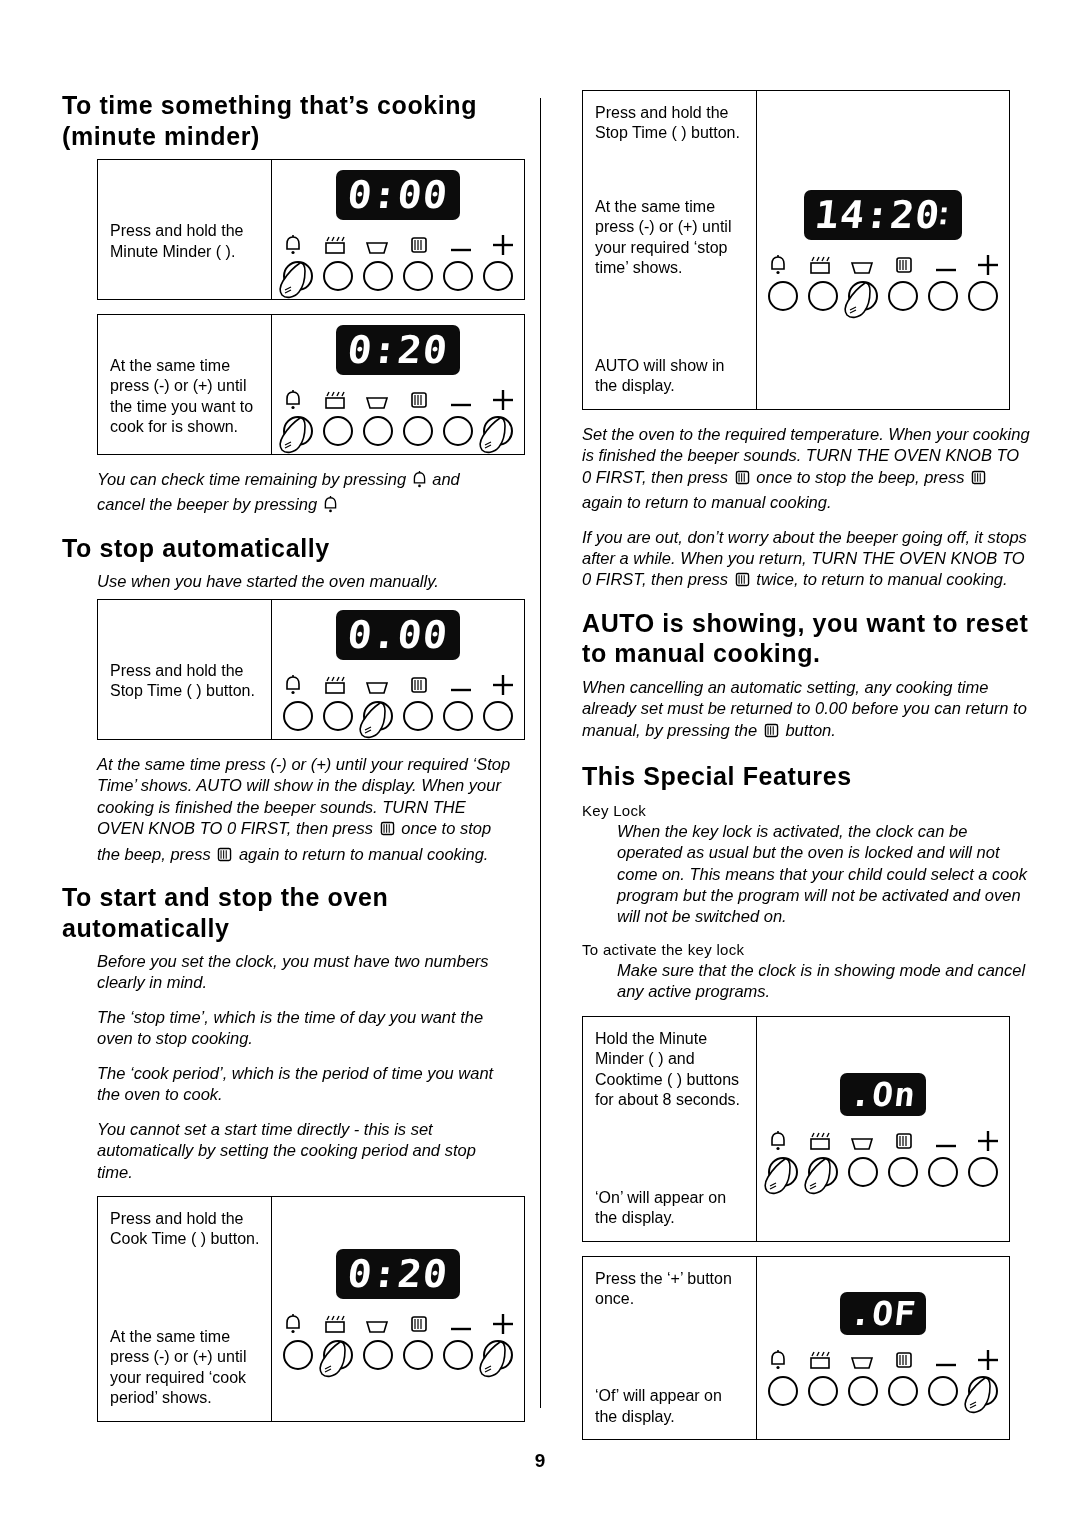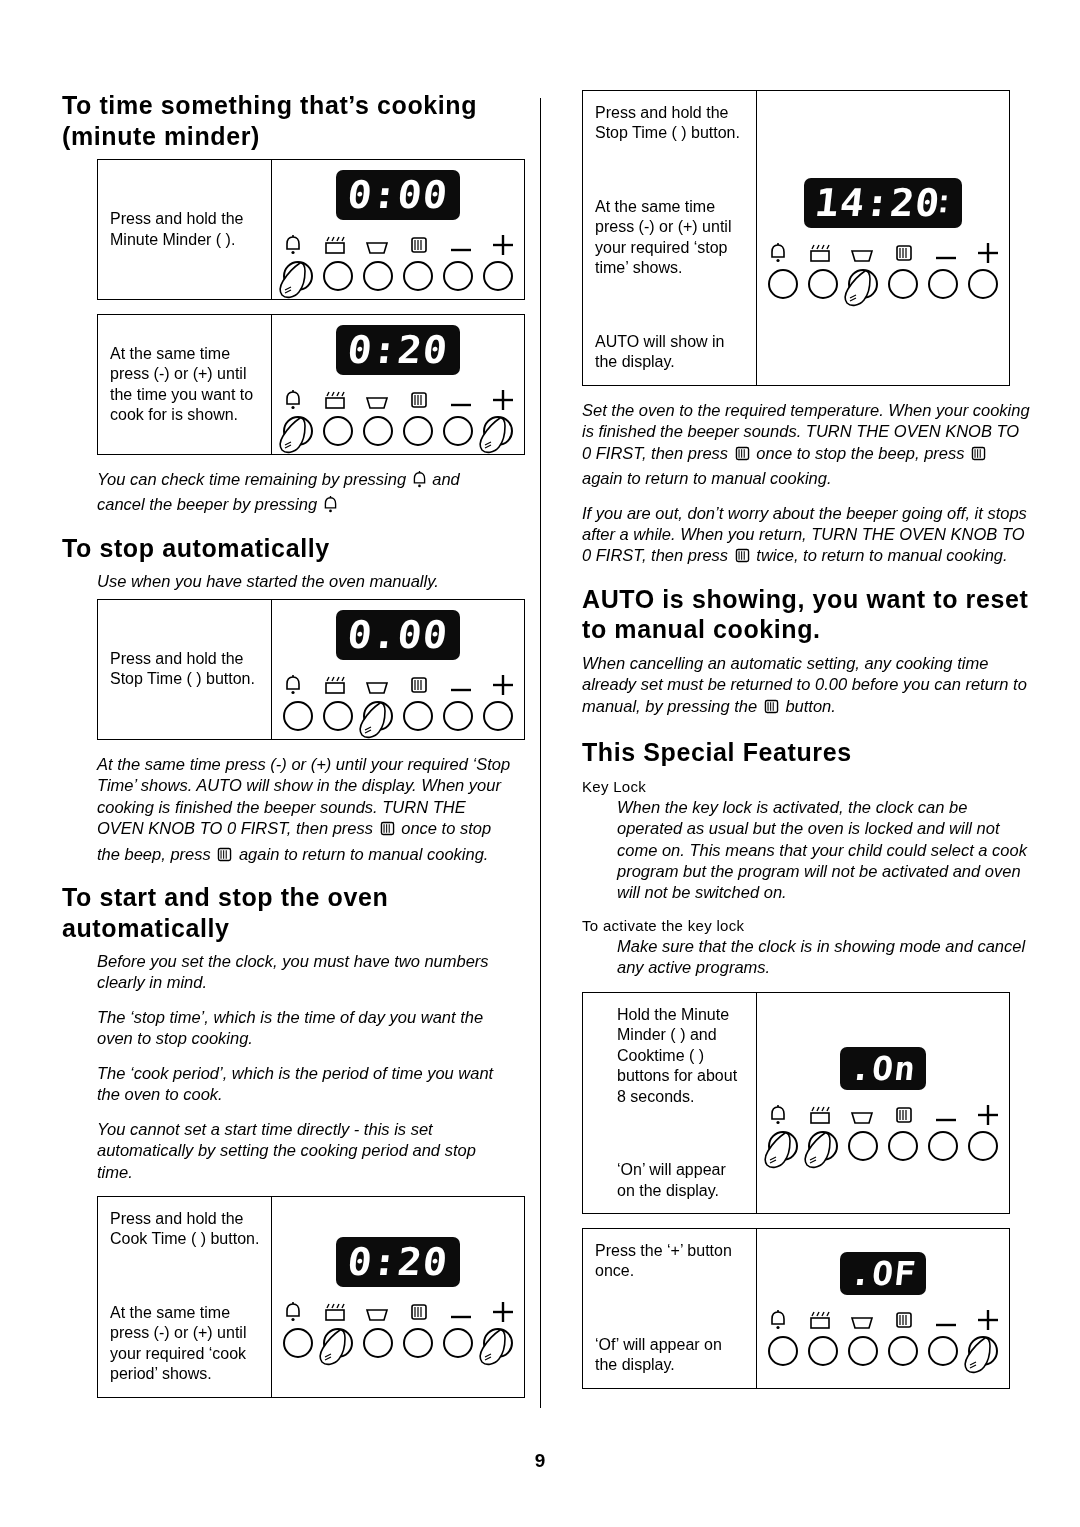--- a/index.html
+++ b/index.html
@@ -74,21 +74,21 @@
     border-right: 1.6px solid #000;
     padding: 12px 10px 12px 12px;
     font-size: 16px;
     line-height: 1.28;
     display: flex;
     flex-direction: column;
     justify-content: center;
     gap: 43px;
   }
   .fig .caption p { margin: 0 0 10px 0; }
-  .fig .caption p:last-child { margin-bottom: 0; }
+  .fig .caption p:last-child { margin-bottom: 0; margin-top: 24px; }
 
   .fig .panel {
     flex: 1;
     padding: 10px 8px 8px 8px;
     box-sizing: border-box;
     display: flex;
     flex-direction: column;
     align-items: center;
     justify-content: center;
   }
@@ -621,21 +621,21 @@
     </p>
 
     <h1 class="section" style="margin-top:16px;">This Special Features</h1>
 
     <h2 class="sub">Key Lock</h2>
     <p class="body indent">When the key lock is activated, the clock can be operated as usual but the oven is locked and will not come on. This means that your child could select a cook program but the program will not be activated and oven will not be switched on.</p>
 
     <h2 class="sub">To activate the key lock</h2>
     <p class="body indent">Make sure that the clock is in showing mode and cancel any active programs.</p>
 
-    <div class="fig" style="margin-left:0;padding-left:22px;">
+    <div class="fig" style="margin-left:0;">
       <div class="caption">
         <p>Hold the Minute Minder (   ) and Cooktime (   ) buttons for about 8 seconds.</p>
         <p>‘On’ will appear on the display.</p>
       </div>
       <div class="panel">
         <div class="lcd lcd-sm">
           <span class="dtext">.On</span>
         </div>
         <div class="iconrow">
           <span class="ic">

